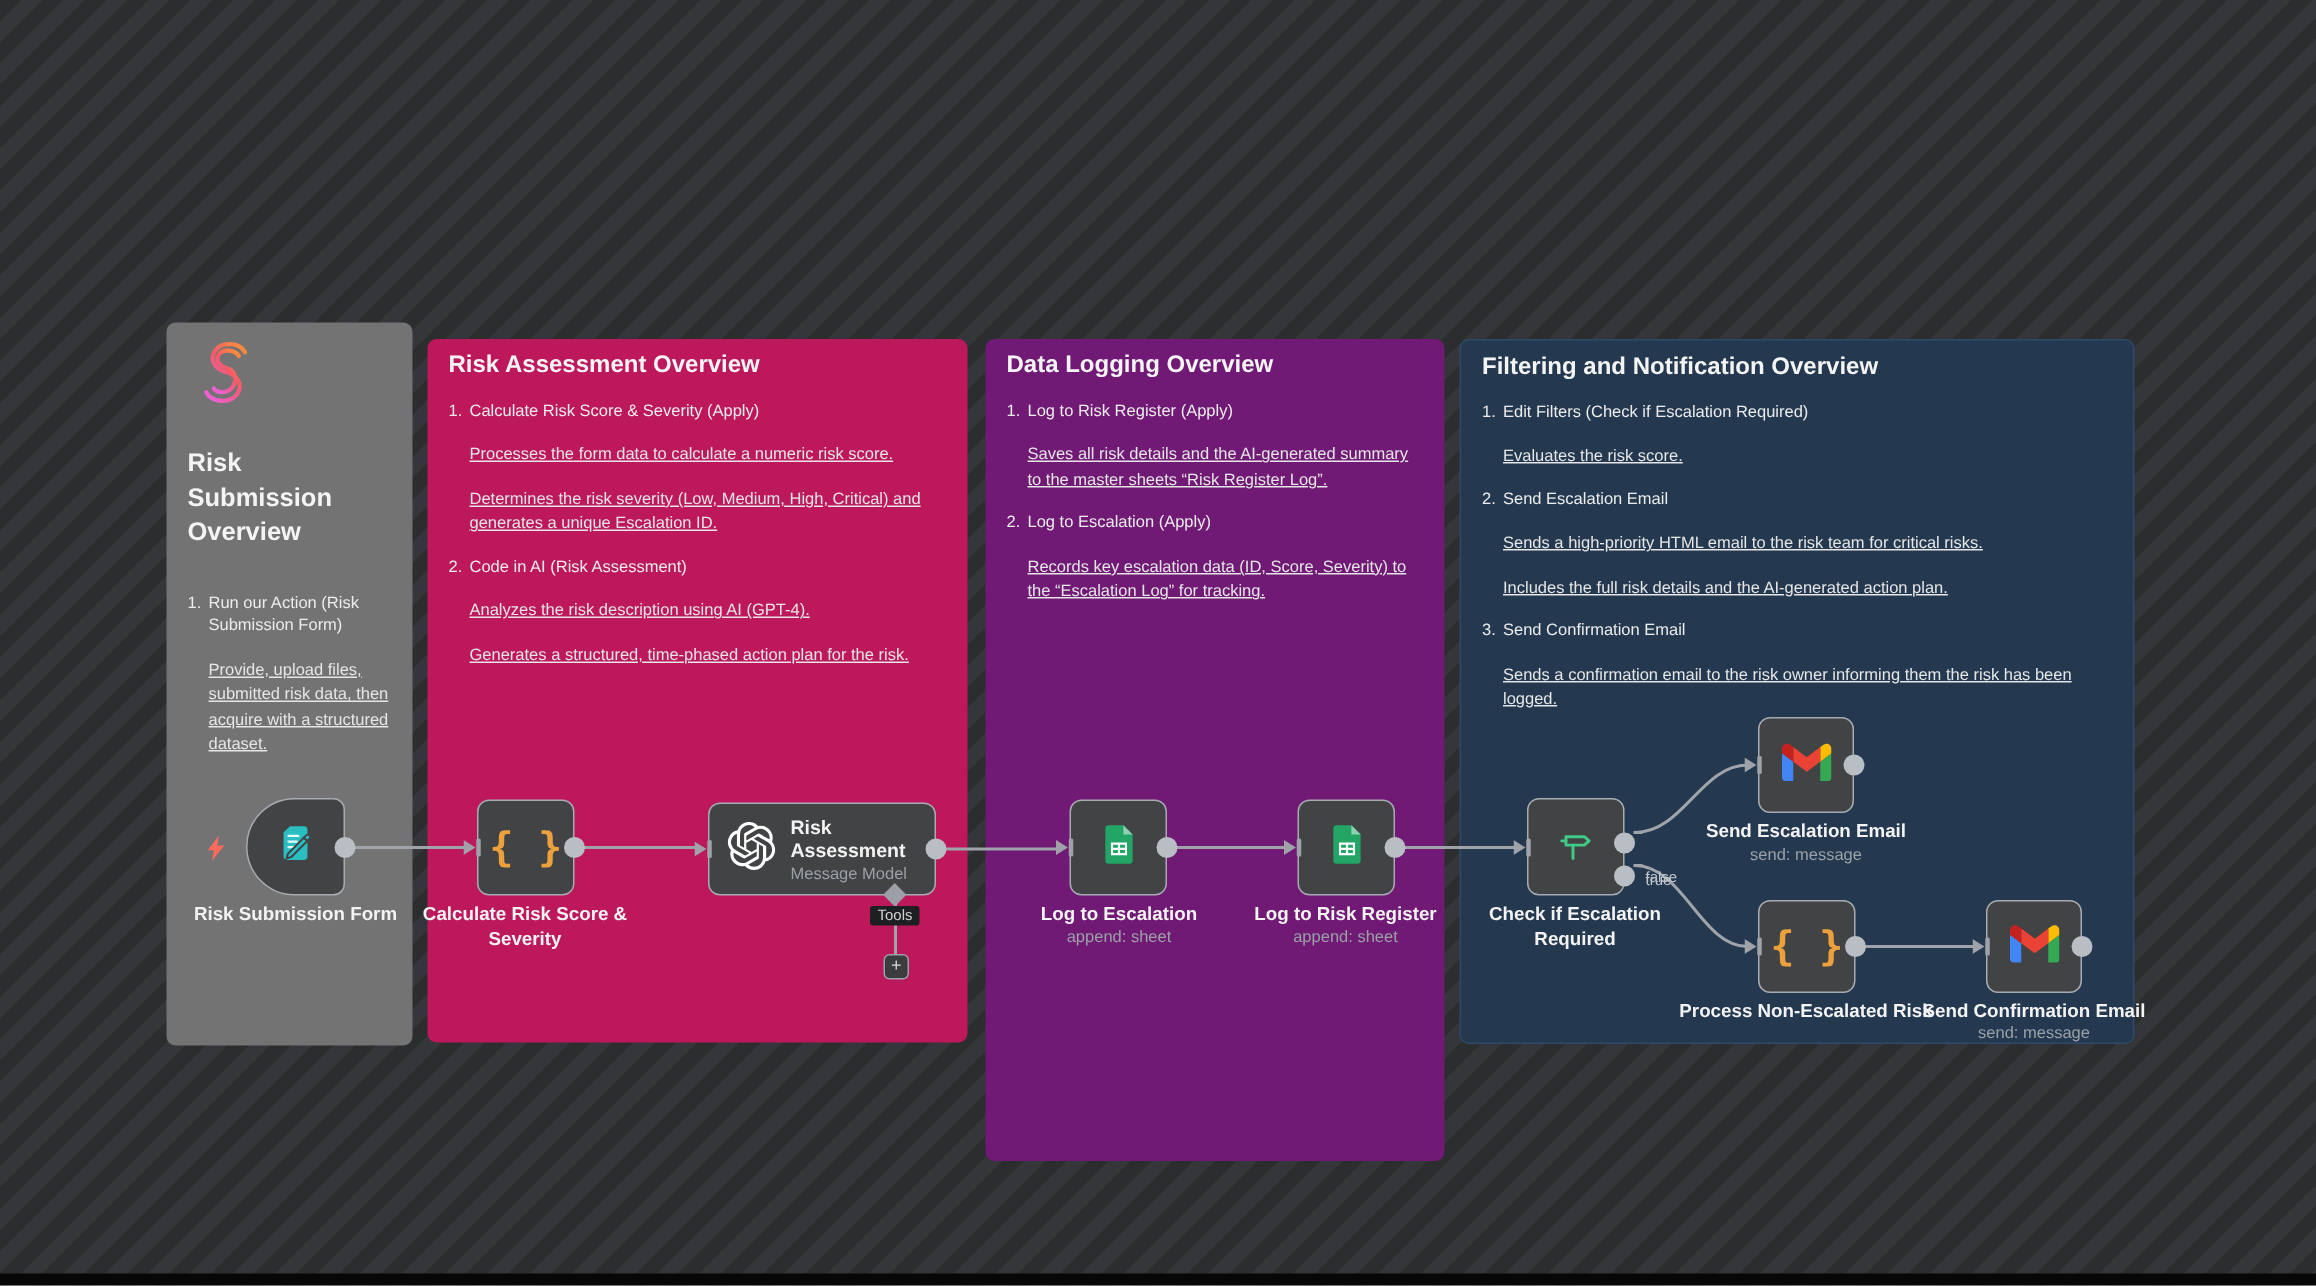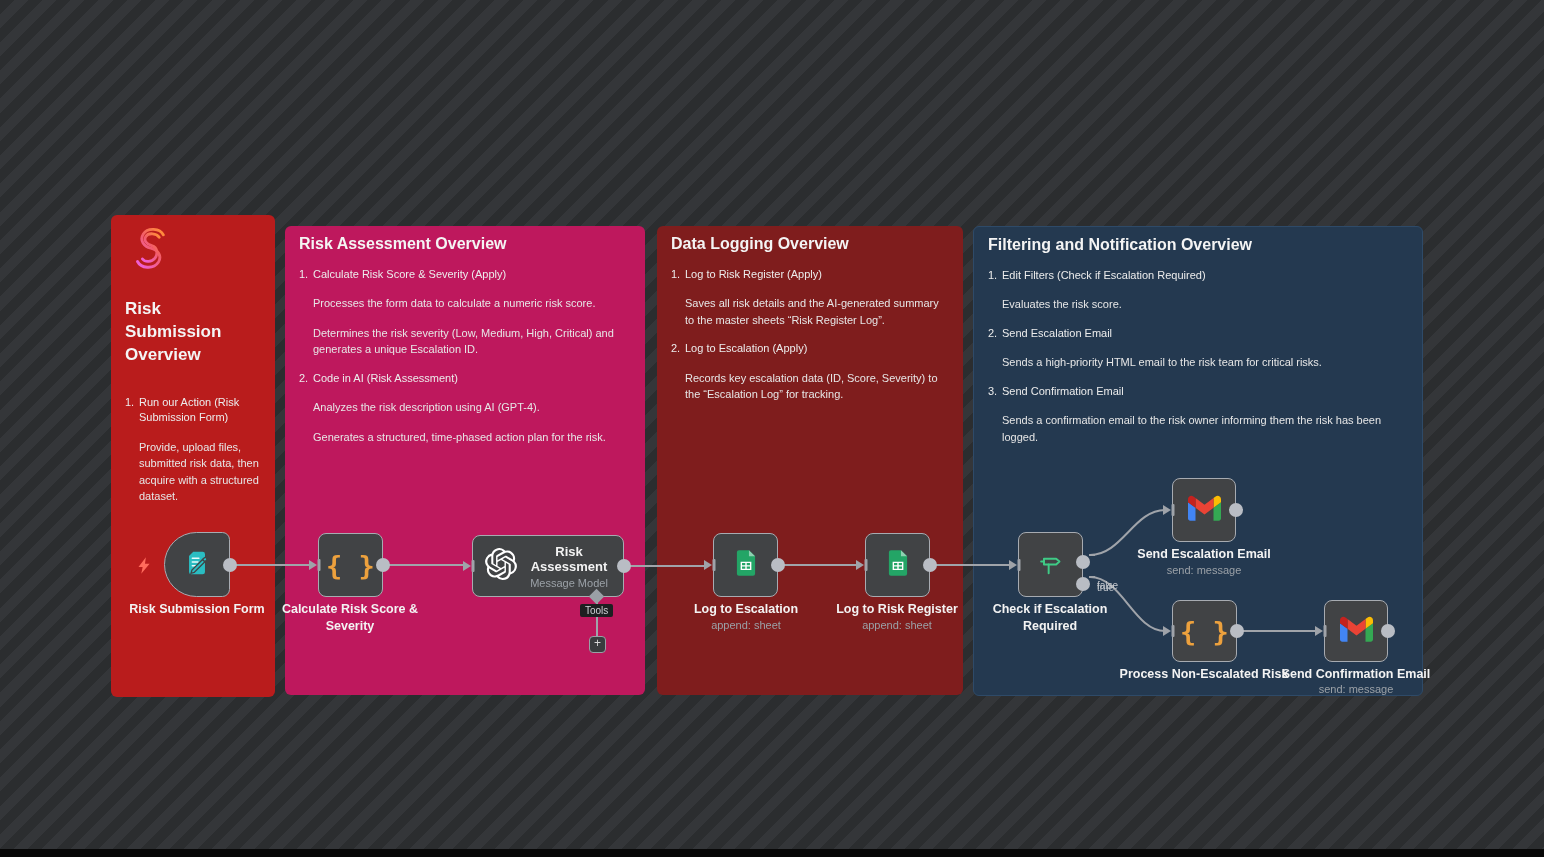--- a/index.html
+++ b/index.html
@@ -9,21 +9,21 @@
     font-family:"Liberation Sans",sans-serif;
   }
   .bottom-bar{position:absolute;left:0;bottom:0;width:1544px;height:8px;background:#070707;z-index:6;}
 
   
   .panel{position:absolute;border-radius:6px;z-index:1;box-sizing:border-box;padding:9px 14px;overflow:hidden;}
   .panel-title{margin:0 0 14px 0;font-size:16px;font-weight:bold;color:#f4f4f4;}
   .item-head{display:flex;margin:0 0 13px 0;font-size:11px;color:#ececec;line-height:1.4;}
   .item-head .num{flex:none;width:14px;}
   .item-head .head-text{flex:1;}
-  .para{margin:0 0 13px 14px;font-size:11px;color:#e6e6e6;line-height:1.5;}
+  .para{margin:0 0 13px 14px;font-size:11px;color:#e6e6e6;line-height:1.5;text-decoration:underline;}
   .item-gap{margin-top:10px;}
 
   
   .p1-title{margin:24px 0 28px 0;font-size:17px;line-height:1.35;}
   .p1 .para{margin-left:14px;}
 
   
   svg.wires{position:absolute;left:0;top:0;z-index:2;pointer-events:none;}
   svg.wires path{stroke:#a0a4aa;stroke-width:2;fill:none;}
 
@@ -47,21 +47,21 @@
   .tools-chip{position:absolute;z-index:4;background:#1e1f21;color:#cfd2d6;font-size:10px;padding:1px 5px;border-radius:2px;}
   .plus-btn{position:absolute;z-index:4;width:17px;height:17px;background:#3a3c3e;border:1.5px solid #9aa0a6;border-radius:4px;
             color:#d8d8d8;font-size:12px;line-height:13px;text-align:center;box-sizing:border-box;cursor:pointer;}
   .branch-label{position:absolute;z-index:4;font-size:10px;color:#c2c6cc;margin-top:32px;}
   .bolt{position:absolute;z-index:3;line-height:0;}
   .logo{line-height:0;display:block;}
 </style>
 </head>
 <body>
 
-<div class="panel p1" style="left:111px;top:215px;width:164px;height:482px;background:#b91c1c;">
+<div class="panel p1" style="left:111px;top:215px;width:164px;height:482px;background:#737373;">
   <span class="logo">
     <svg viewBox="0 0 60 60" width="50" height="50">
       <defs>
           <linearGradient id="slg" x1="0.9" y1="0.05" x2="0.15" y2="0.95">
         <stop offset="0" stop-color="#ff8a3d"></stop>
             <stop offset="0.45" stop-color="#f25c69"></stop>
             <stop offset="1" stop-color="#ee5fd2"></stop>
       </linearGradient>
         </defs>
       <g fill="none" stroke="url(#slg)" stroke-width="3.4" stroke-linecap="round">
@@ -87,21 +87,21 @@
   <p class="para">Processes the form data to calculate a numeric risk score.</p>
   <p class="para">Determines the risk severity (Low, Medium, High, Critical) and generates a unique Escalation ID.</p>
   <div class="item-head item-gap">
     <span class="num">2.</span>
     <span class="head-text">Code in AI (Risk Assessment)</span>
   </div>
   <p class="para">Analyzes the risk description using AI (GPT-4).</p>
   <p class="para">Generates a structured, time-phased action plan for the risk.</p>
 </div>
 
-<div class="panel" style="left:657px;top:226px;width:306px;height:469px;background:#7f1d1d;">
+<div class="panel" style="left:657px;top:226px;width:306px;height:548px;background:#701a75;">
   <h2 class="panel-title">Data Logging Overview</h2>
   <div class="item-head">
     <span class="num">1.</span>
     <span class="head-text">Log to Risk Register (Apply)</span>
   </div>
   <p class="para">Saves all risk details and the AI-generated summary to the master sheets “Risk Register Log”.</p>
   <div class="item-head item-gap">
     <span class="num">2.</span>
     <span class="head-text">Log to Escalation (Apply)</span>
   </div>
@@ -113,20 +113,21 @@
   <div class="item-head">
     <span class="num">1.</span>
     <span class="head-text">Edit Filters (Check if Escalation Required)</span>
   </div>
   <p class="para">Evaluates the risk score.</p>
   <div class="item-head item-gap">
     <span class="num">2.</span>
     <span class="head-text">Send Escalation Email</span>
   </div>
   <p class="para">Sends a high-priority HTML email to the risk team for critical risks.</p>
+  <p class="para">Includes the full risk details and the AI-generated action plan.</p>
   <div class="item-head item-gap">
     <span class="num">3.</span>
     <span class="head-text">Send Confirmation Email</span>
   </div>
   <p class="para">Sends a confirmation email to the risk owner informing them the risk has been logged.</p>
 </div>
 
 <svg class="wires" width="1544" height="857">
   <path d="M230 565 H312"></path>
   <path d="M384 565 H466"></path>
@@ -169,21 +170,21 @@
     <svg width="12" height="14" viewBox="0 0 12 14">
         <path d="M0 2 L8 7 L0 12 Z" fill="#9fa3a9"></path>
         <rect x="8.5" y="1" width="3" height="12" rx="1" fill="#9fa3a9"></rect>
       </svg>
   </span>
   <span class="braces">{ }</span>
   <span class="out"></span>
 </div>
 <div class="node-label" style="left:265px;top:601px;width:170px;">Calculate Risk Score &amp; Severity</div>
 
-<div class="node wide" style="left:472px;top:535px;width:152px;height:62px;text-align:center;">
+<div class="node wide" style="left:472px;top:535px;width:152px;height:62px;">
   <span class="in">
     <svg width="12" height="14" viewBox="0 0 12 14">
         <path d="M0 2 L8 7 L0 12 Z" fill="#9fa3a9"></path>
         <rect x="8.5" y="1" width="3" height="12" rx="1" fill="#9fa3a9"></rect>
       </svg>
   </span>
   <span>
     <svg viewBox="0 0 24 24" width="32" height="32" fill="#ffffff">
         <path d="M22.2819 9.8211a5.9847 5.9847 0 0 0-.5157-4.9108 6.0462 6.0462 0 0 0-6.5098-2.9A6.0651 6.0651 0 0 0 4.9807 4.1818a5.9847 5.9847 0 0 0-3.9977 2.9 6.0462 6.0462 0 0 0 .7427 7.0966 5.98 5.98 0 0 0 .511 4.9107 6.051 6.051 0 0 0 6.5146 2.9001A5.9847 5.9847 0 0 0 13.2599 24a6.0557 6.0557 0 0 0 5.7718-4.2058 5.9894 5.9894 0 0 0 3.9977-2.9001 6.0557 6.0557 0 0 0-.7475-7.073zm-9.022 12.6081a4.4755 4.4755 0 0 1-2.8764-1.0408l.1419-.0804 4.7783-2.7582a.7948.7948 0 0 0 .3927-.6813v-6.7369l2.02 1.1686a.071.071 0 0 1 .038.0615v5.5826a4.504 4.504 0 0 1-4.4945 4.4849zm-9.6607-4.1254a4.4708 4.4708 0 0 1-.5346-3.0137l.142.0852 4.783 2.7582a.7712.7712 0 0 0 .7806 0l5.8428-3.3685v2.3324a.0804.0804 0 0 1-.0332.0615L9.74 19.9502a4.4992 4.4992 0 0 1-6.1408-1.6464zM2.3408 7.8956a4.485 4.485 0 0 1 2.3655-1.9728V11.6a.7664.7664 0 0 0 .3879.6765l5.8144 3.3543-2.0201 1.1685a.0757.0757 0 0 1-.071 0l-4.8303-2.7865A4.504 4.504 0 0 1 2.3408 7.8956zm16.5963 3.8558L13.1038 8.364 15.1192 7.2a.0757.0757 0 0 1 .071 0l4.8303 2.7913a4.4944 4.4944 0 0 1-.6765 8.1042v-5.6772a.79.79 0 0 0-.407-.667zm2.0107-3.0231l-.142-.0852-4.7735-2.7818a.7759.7759 0 0 0-.7854 0L9.409 9.2297V6.8974a.0662.0662 0 0 1 .0284-.0615l4.8303-2.7866a4.4992 4.4992 0 0 1 6.6802 4.66zM8.3065 12.863l-2.02-1.1638a.0804.0804 0 0 1-.038-.0567V6.0742a4.4992 4.4992 0 0 1 7.3757-3.4537l-.142.0805L8.704 5.459a.7948.7948 0 0 0-.3927.6813zm1.0976-2.3654l2.602-1.4998 2.6069 1.4998v2.9994l-2.5974 1.4997-2.6067-1.4997z"></path>
       </svg>

